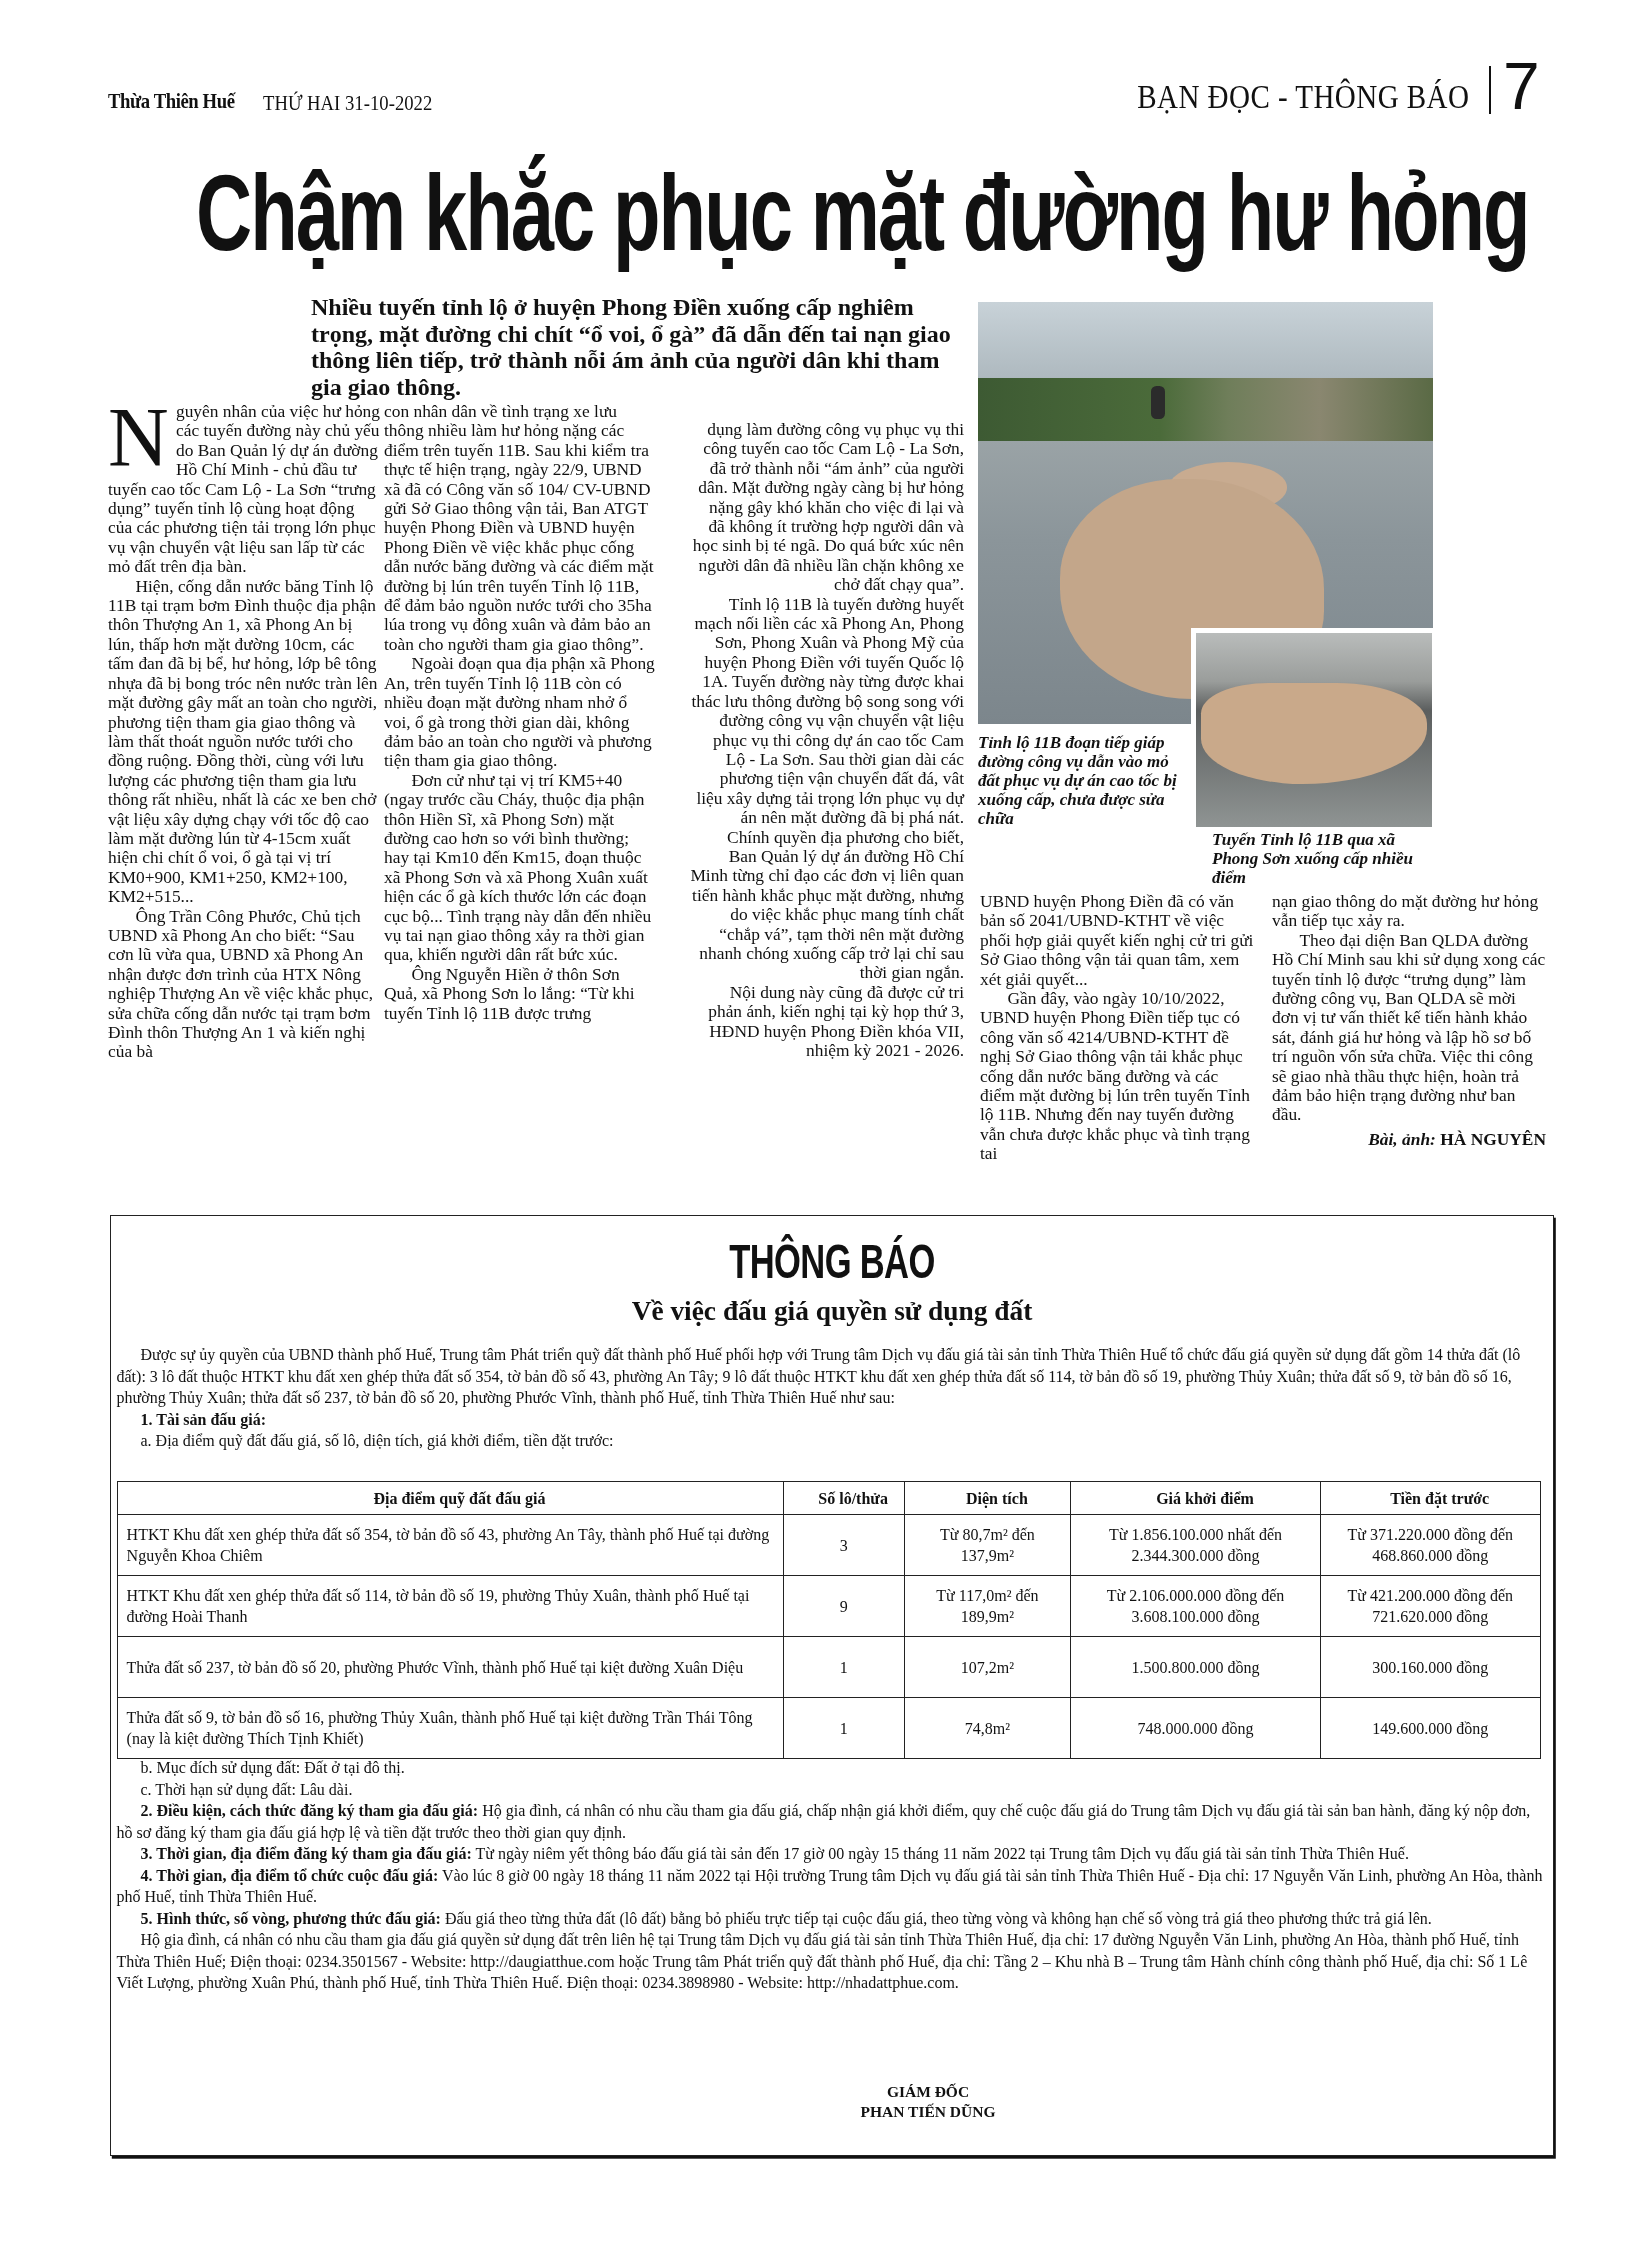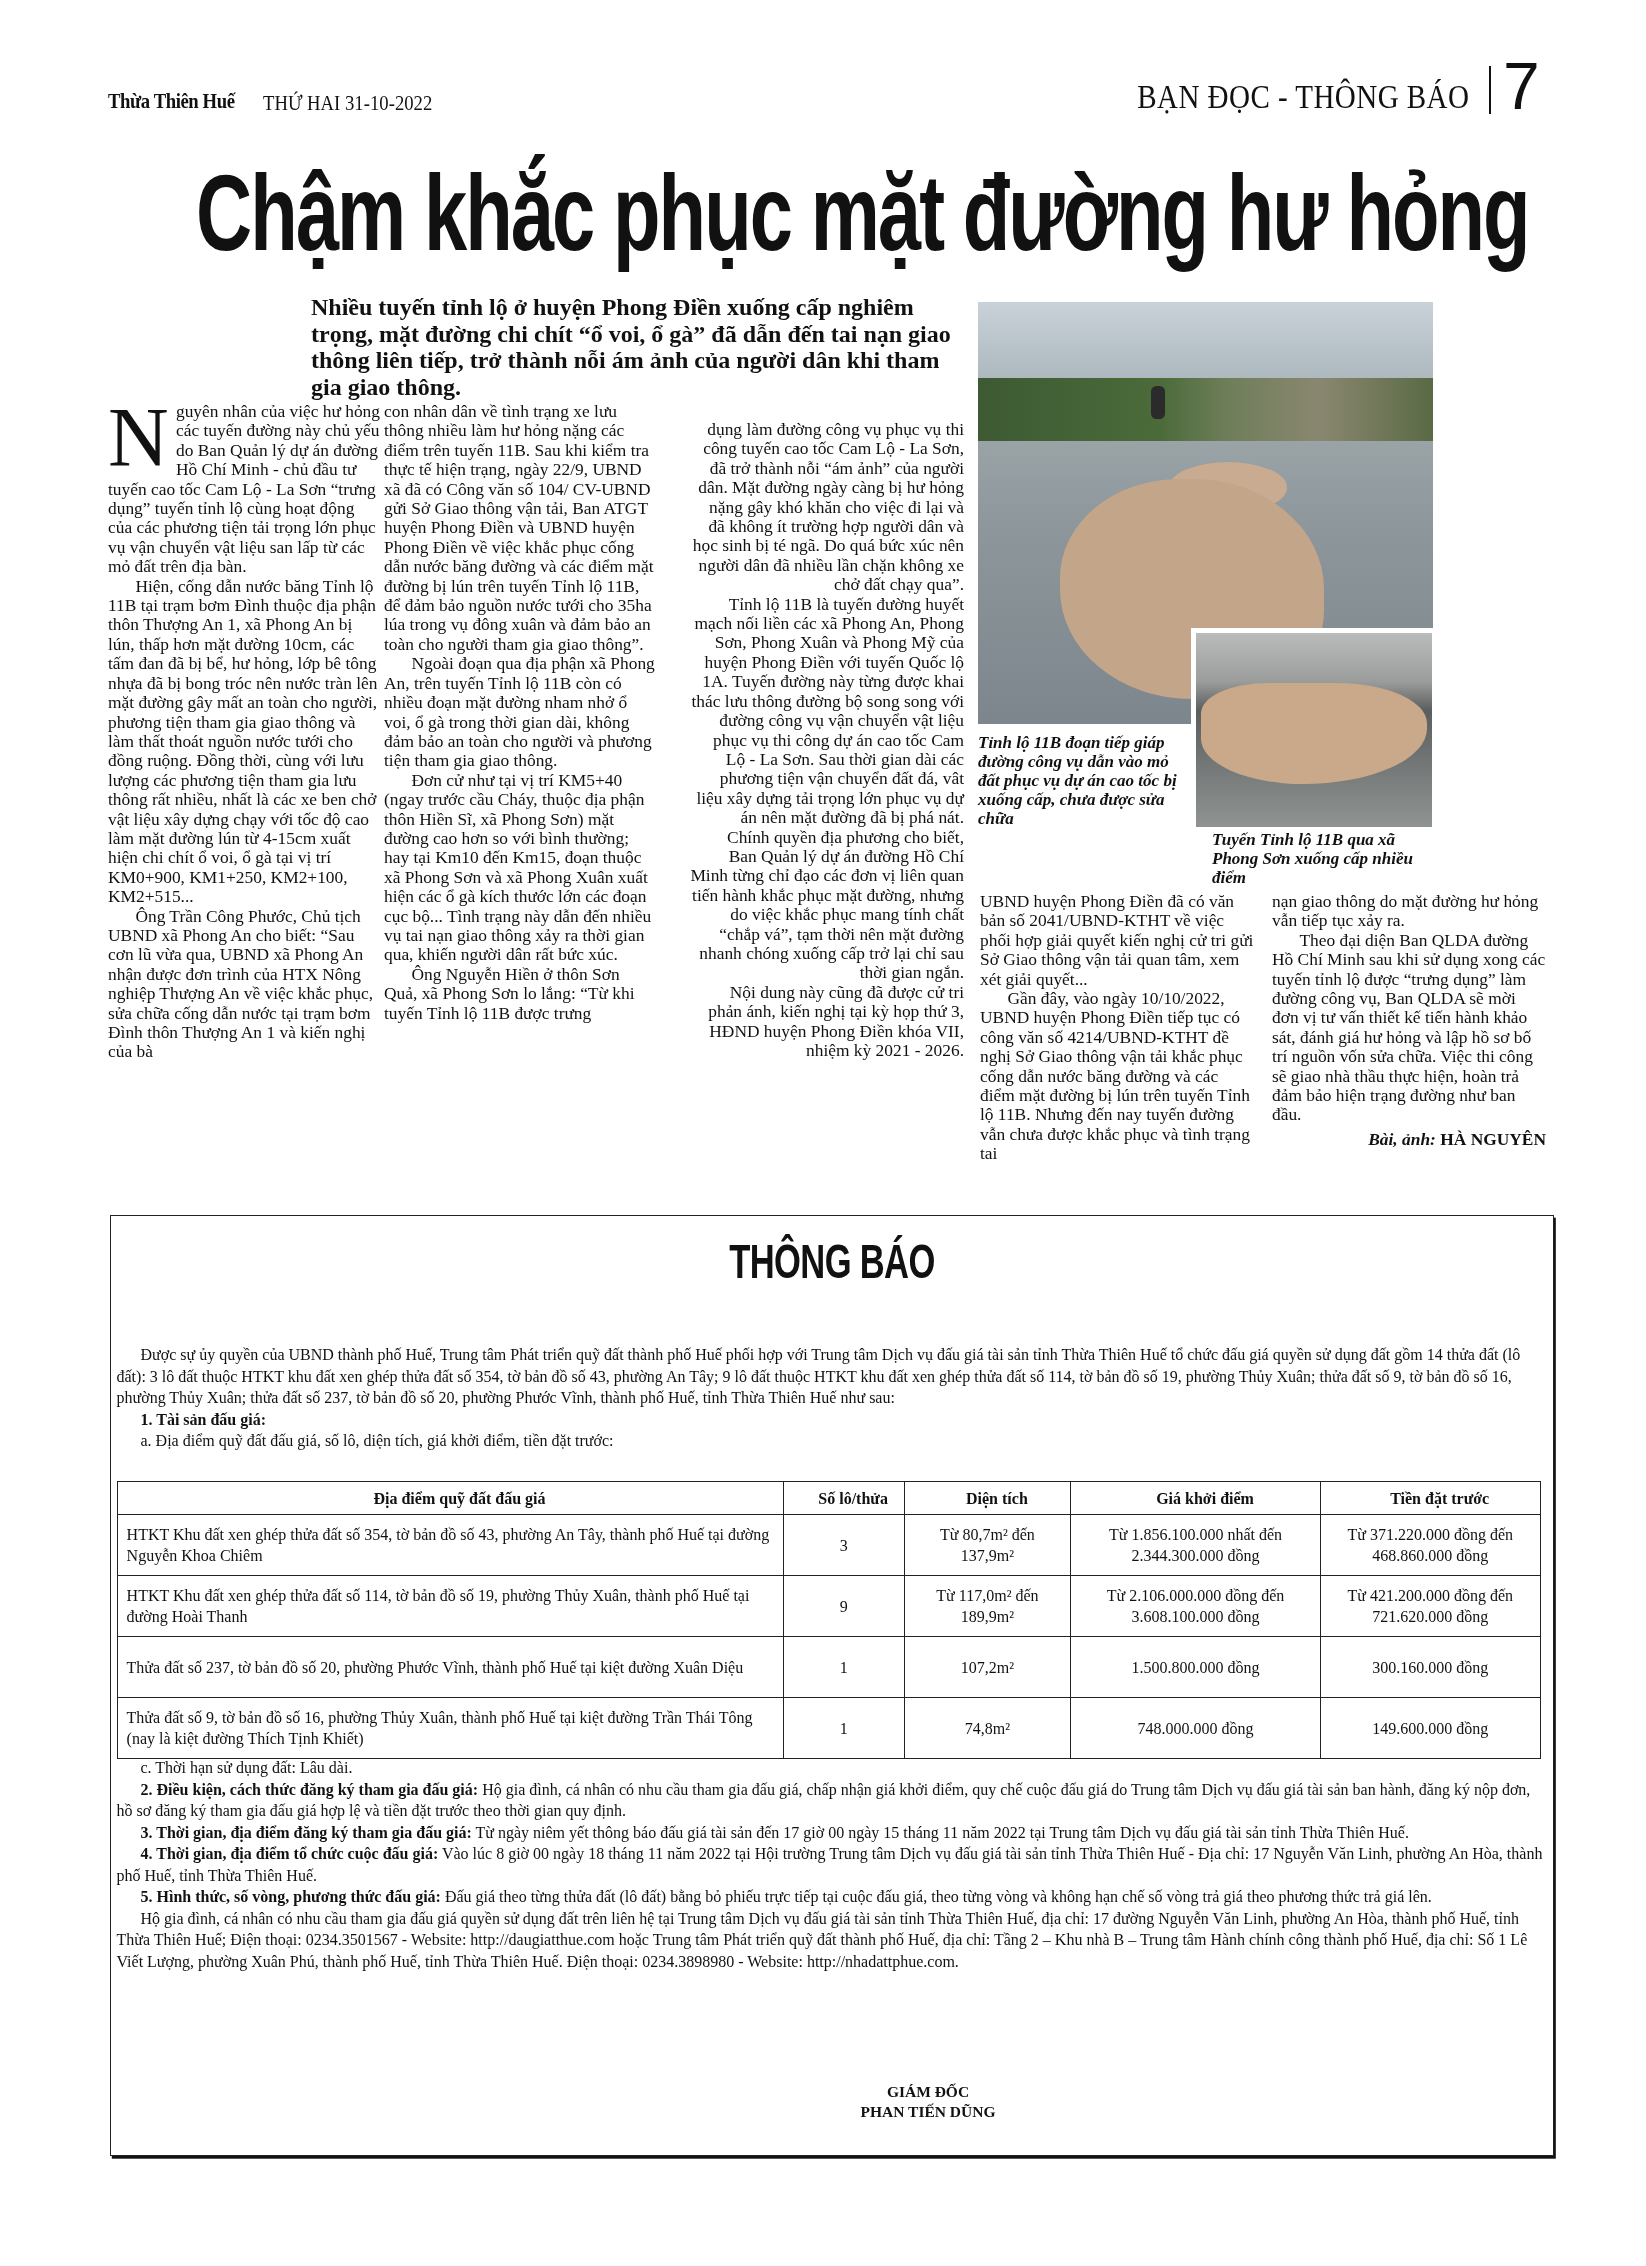--- a/index.html
+++ b/index.html
@@ -117,20 +117,21 @@
 </div>
 
 <div class="abs col c5">
   <p class="first">nạn giao thông do mặt đường hư hỏng vẫn tiếp tục xảy ra.</p>
   <p>Theo đại diện Ban QLDA đường Hồ Chí Minh sau khi sử dụng xong các tuyến tỉnh lộ được “trưng dụng” làm đường công vụ, Ban QLDA sẽ mời đơn vị tư vấn thiết kế tiến hành khảo sát, đánh giá hư hỏng và lập hồ sơ bố trí nguồn vốn sửa chữa. Việc thi công sẽ giao nhà thầu thực hiện, hoàn trả đảm bảo hiện trạng đường như ban đầu.</p>
   <div class="byline"><i>Bài, ảnh:</i> <b>HÀ NGUYÊN</b></div>
 </div>
 
 <div class="abs notice">
   <div class="abs notice-title">THÔNG BÁO</div>
+  <div class="abs notice-sub">Về việc đấu giá quyền sử dụng đất</div>
 
   <div class="abs notice-body">
     <p>Được sự ủy quyền của UBND thành phố Huế, Trung tâm Phát triển quỹ đất thành phố Huế phối hợp với Trung tâm Dịch vụ đấu giá tài sản tỉnh Thừa Thiên Huế tổ chức đấu giá quyền sử dụng đất gồm 14 thửa đất (lô đất): 3 lô đất thuộc HTKT khu đất xen ghép thửa đất số 354, tờ bản đồ số 43, phường An Tây; 9 lô đất thuộc HTKT khu đất xen ghép thửa đất số 114, tờ bản đồ số 19, phường Thủy Xuân; thửa đất số 9, tờ bản đồ số 16, phường Thủy Xuân; thửa đất số 237, tờ bản đồ số 20, phường Phước Vĩnh, thành phố Huế, tỉnh Thừa Thiên Huế như sau:</p>
     <p class="bold-head">1. Tài sản đấu giá:</p>
     <p>a. Địa điểm quỹ đất đấu giá, số lô, diện tích, giá khởi điểm, tiền đặt trước:</p>
   </div>
 
   <table class="auction">
     <thead>
       <tr>
@@ -167,20 +168,21 @@
         <td class="loc">Thửa đất số 9, tờ bản đồ số 16, phường Thủy Xuân, thành phố Huế tại kiệt đường Trần Thái Tông (nay là kiệt đường Thích Tịnh Khiết)</td>
         <td>1</td>
         <td>74,8m²</td>
         <td>748.000.000 đồng</td>
         <td>149.600.000 đồng</td>
       </tr>
     </tbody>
   </table>
 
   <div class="abs tail">
+    <p>b. Mục đích sử dụng đất: Đất ở tại đô thị.</p>
     <p>c. Thời hạn sử dụng đất: Lâu dài.</p>
     <p><b>2. Điều kiện, cách thức đăng ký tham gia đấu giá:</b><span> Hộ gia đình, cá nhân có nhu cầu tham gia đấu giá, chấp nhận giá khởi điểm, quy chế cuộc đấu giá do Trung tâm Dịch vụ đấu giá tài sản ban hành, đăng ký nộp đơn, hồ sơ đăng ký tham gia đấu giá hợp lệ và tiền đặt trước theo thời gian quy định.</span></p>
     <p><b>3. Thời gian, địa điểm đăng ký tham gia đấu giá:</b><span> Từ ngày niêm yết thông báo đấu giá tài sản đến 17 giờ 00 ngày 15 tháng 11 năm 2022 tại Trung tâm Dịch vụ đấu giá tài sản tỉnh Thừa Thiên Huế.</span></p>
     <p><b>4. Thời gian, địa điểm tổ chức cuộc đấu giá:</b><span> Vào lúc 8 giờ 00 ngày 18 tháng 11 năm 2022 tại Hội trường Trung tâm Dịch vụ đấu giá tài sản tỉnh Thừa Thiên Huế - Địa chỉ: 17 Nguyễn Văn Linh, phường An Hòa, thành phố Huế, tỉnh Thừa Thiên Huế.</span></p>
     <p><b>5. Hình thức, số vòng, phương thức đấu giá:</b><span> Đấu giá theo từng thửa đất (lô đất) bằng bỏ phiếu trực tiếp tại cuộc đấu giá, theo từng vòng và không hạn chế số vòng trả giá theo phương thức trả giá lên.</span></p>
     <p>Hộ gia đình, cá nhân có nhu cầu tham gia đấu giá quyền sử dụng đất trên liên hệ tại Trung tâm Dịch vụ đấu giá tài sản tỉnh Thừa Thiên Huế, địa chỉ: 17 đường Nguyễn Văn Linh, phường An Hòa, thành phố Huế, tỉnh Thừa Thiên Huế; Điện thoại: 0234.3501567 - Website: http://daugiatthue.com hoặc Trung tâm Phát triển quỹ đất thành phố Huế, địa chỉ: Tầng 2 – Khu nhà B – Trung tâm Hành chính công thành phố Huế, địa chỉ: Số 1 Lê Viết Lượng, phường Xuân Phú, thành phố Huế, tỉnh Thừa Thiên Huế. Điện thoại: 0234.3898980 - Website: http://nhadattphue.com.</p>
   </div>
 
   <div class="abs signature">
     <div>GIÁM ĐỐC</div>

